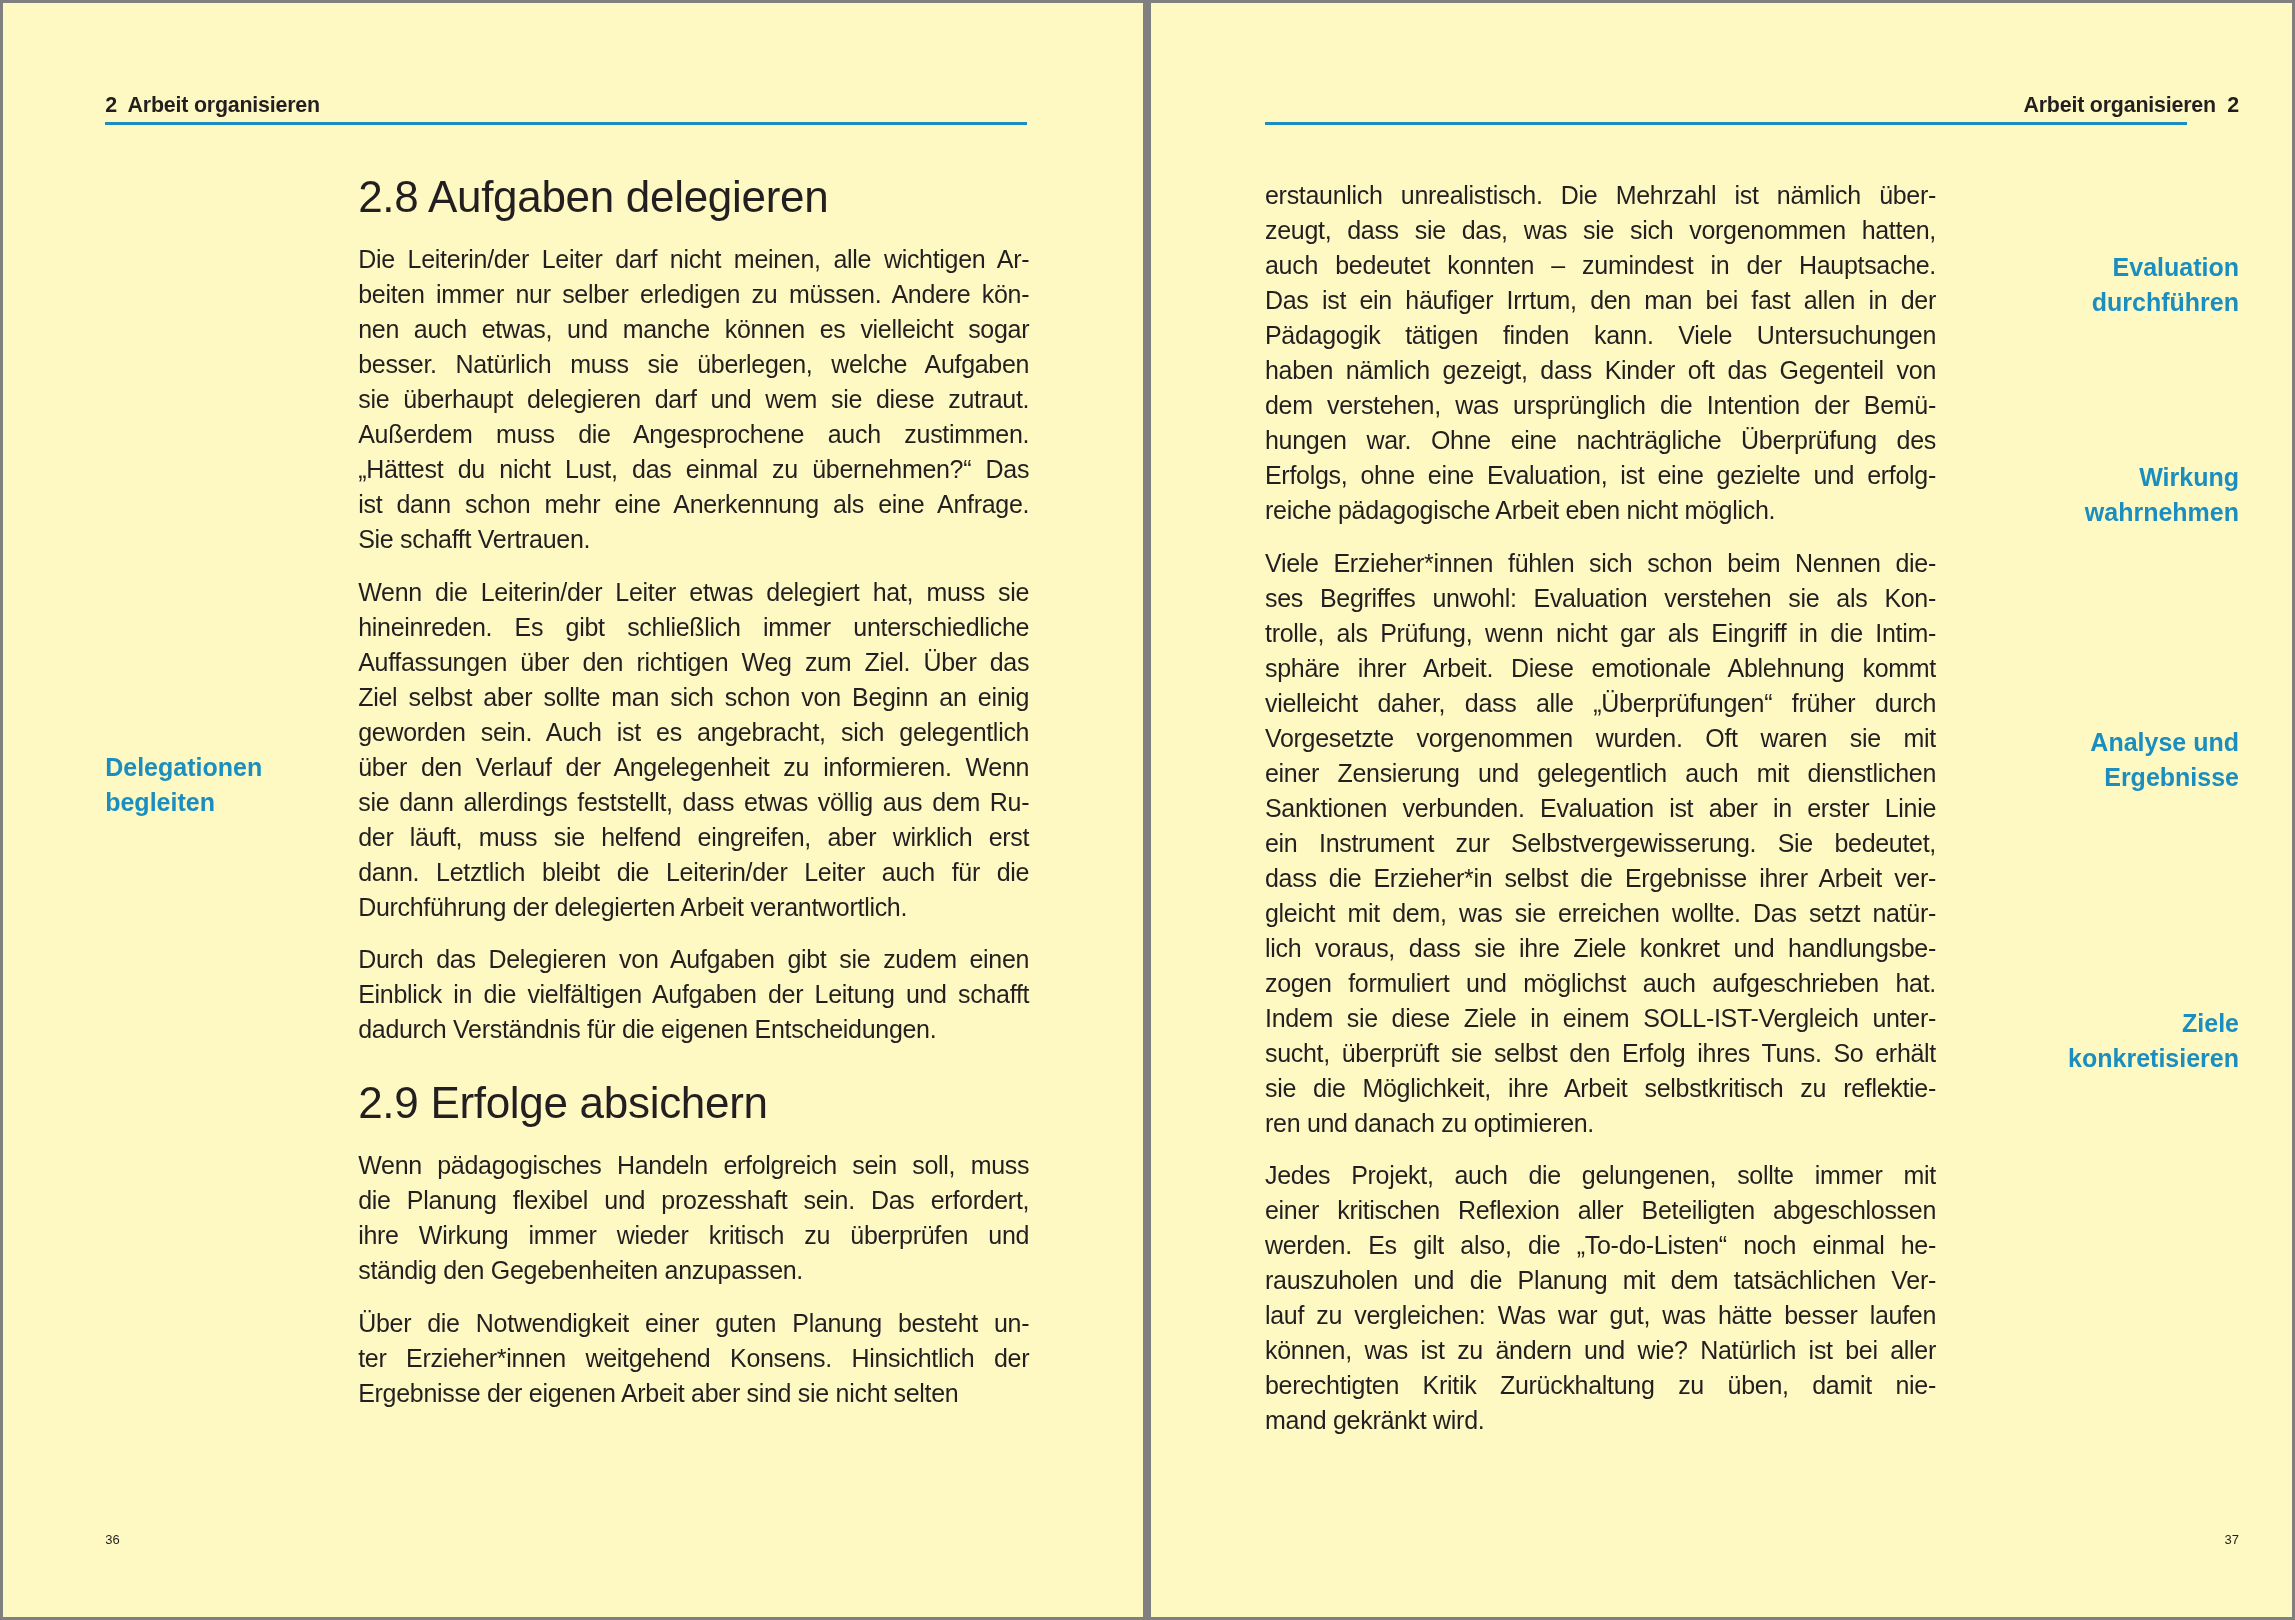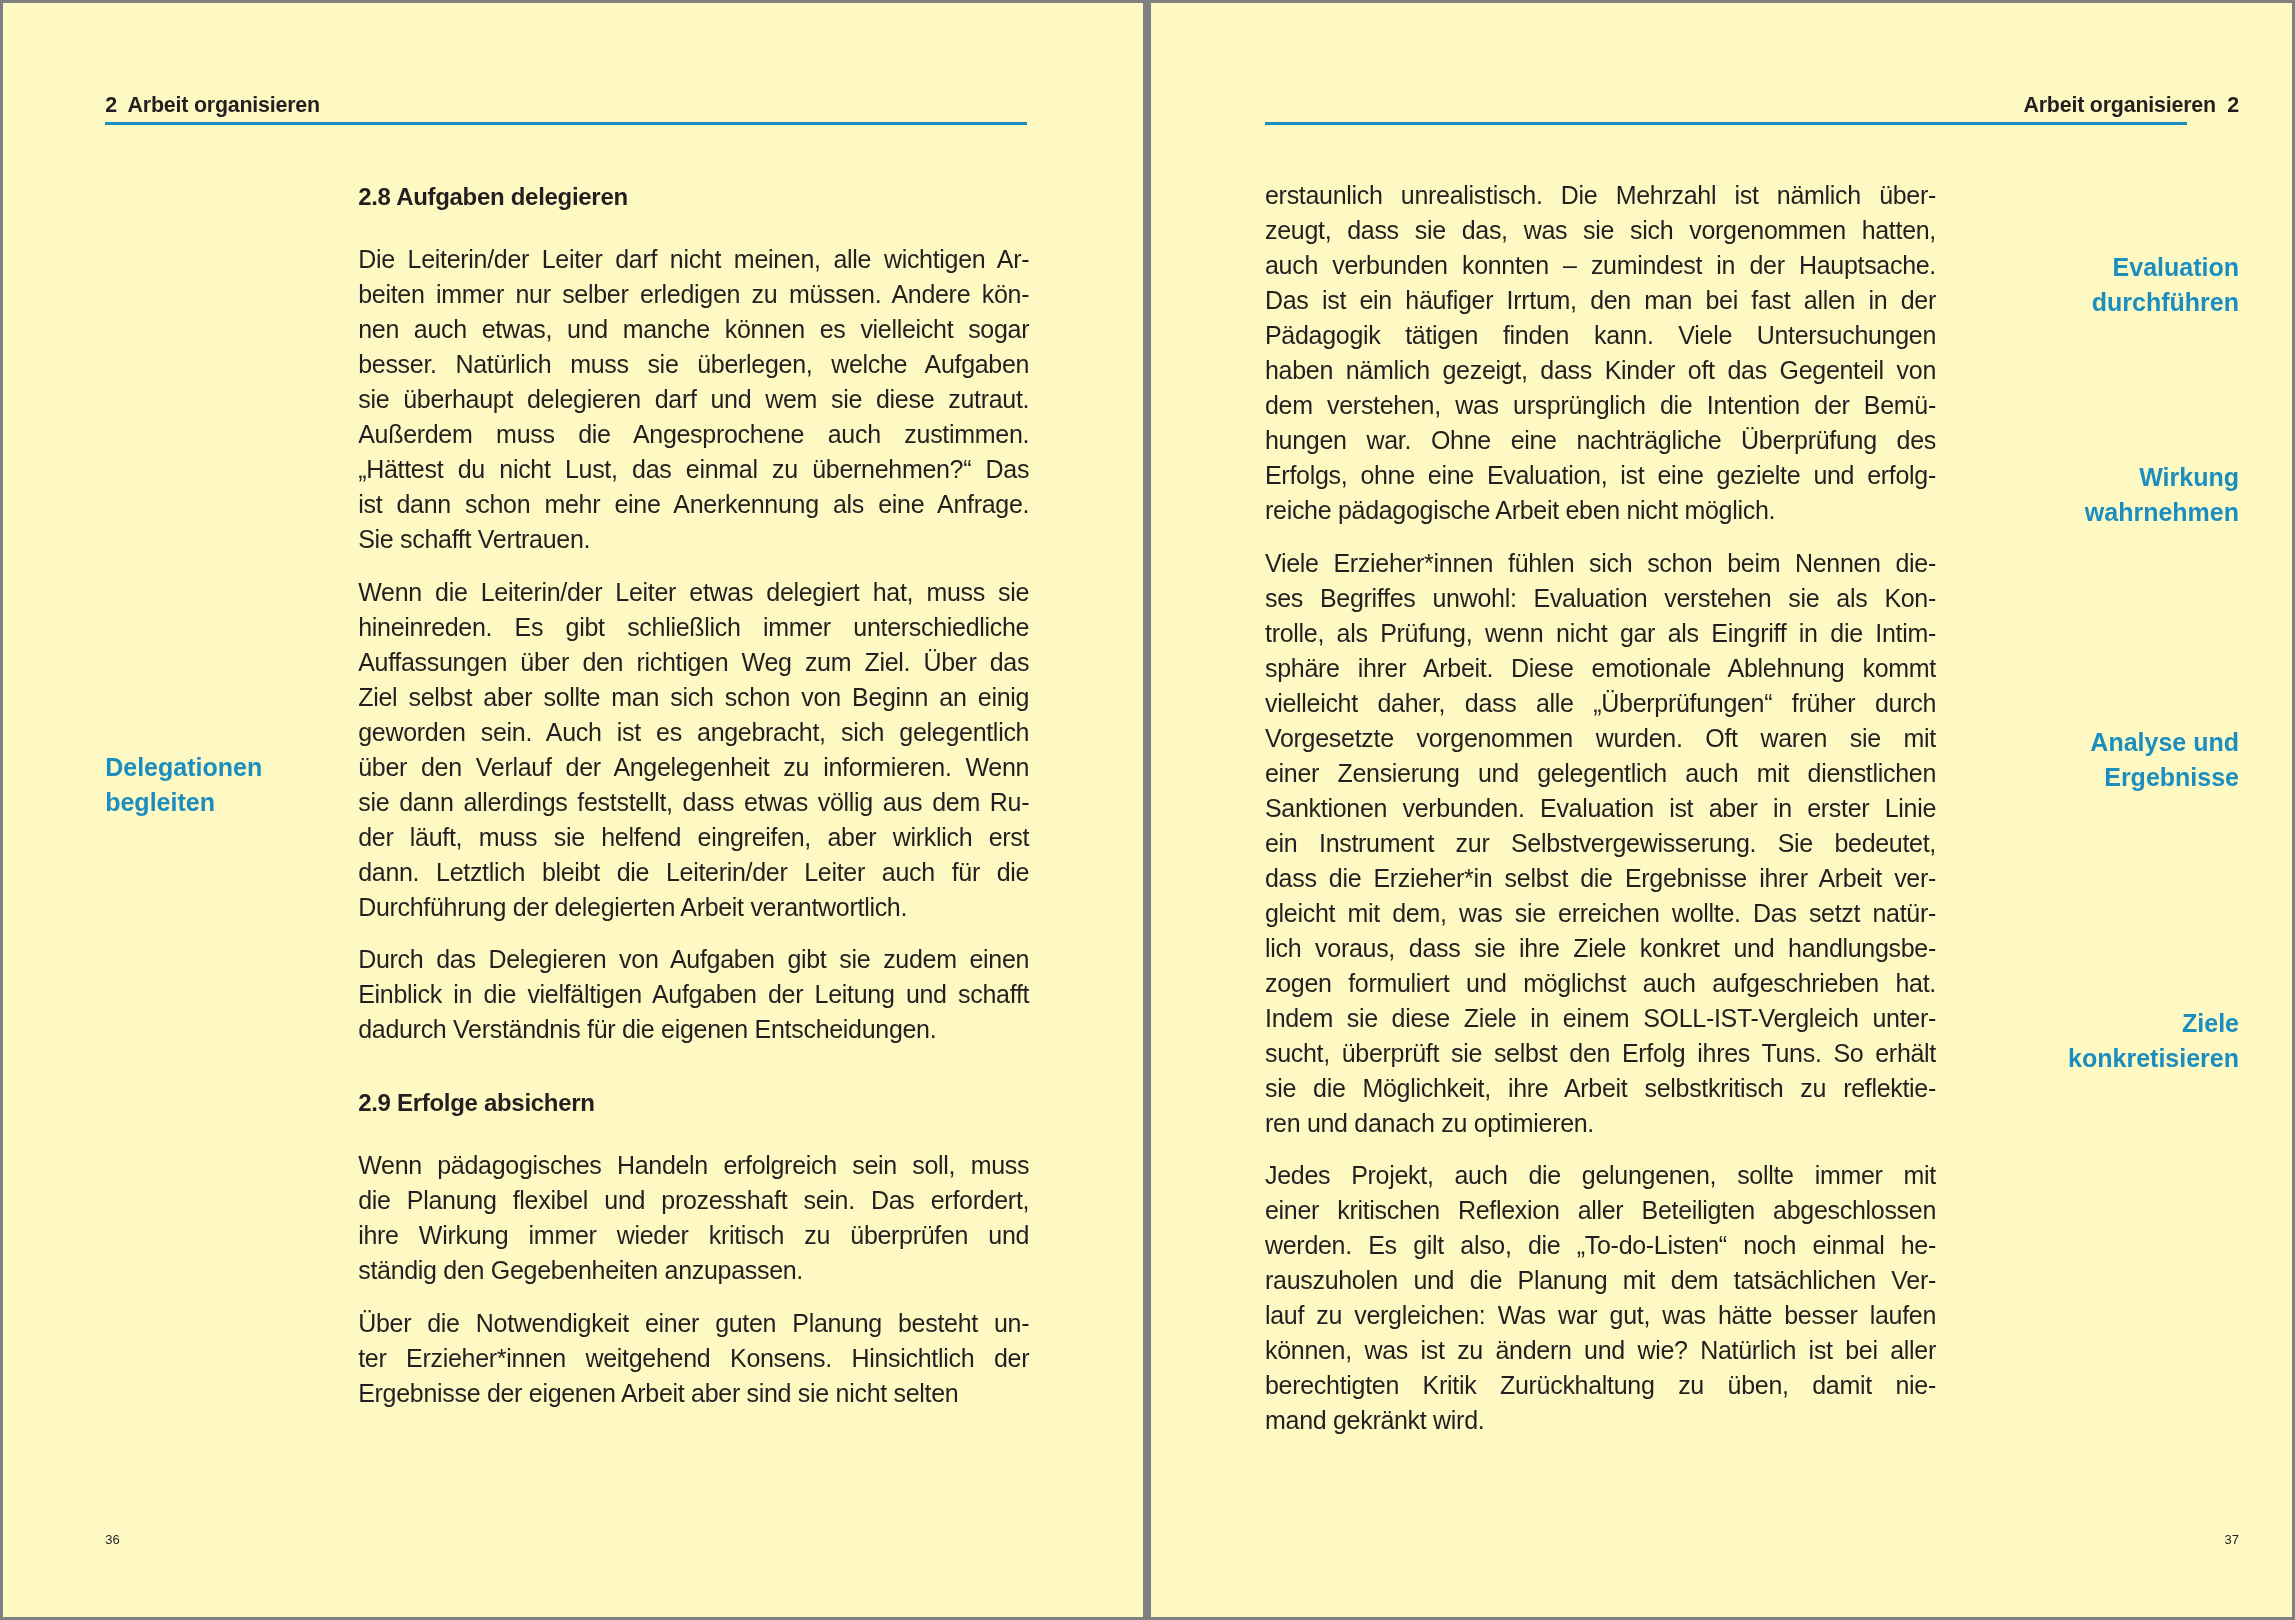--- a/index.html
+++ b/index.html
@@ -13,21 +13,21 @@
   .left .running-head { left:102px; }
   .right .running-head { right:53px; text-align:right; }
   .head-rule { position:absolute; top:119px; height:2.6px; background:#1b8ebf; }
   .left .head-rule { left:102px; width:922px; }
   .right .head-rule { left:114px; width:922px; }
 
   .col { position:absolute; text-align:justify; hyphens:manual; }
   .left .col { left:355px; width:671px; }
   .right .col { left:114px; width:671px; }
 
-  .h2 { font-weight:bold; font-size:24px; letter-spacing:-0.3px; line-height:39px; margin:0; color:#231f20; }
+  .h2 { font-weight:normal; font-size:44px; letter-spacing:-0.3px; line-height:39px; margin:0; color:#231f20; }
   .p { font-size:25px; line-height:35px; margin:0 0 17.5px 0; letter-spacing:-0.3px; }
   .p .ln { display:block; text-align:justify; text-align-last:justify; }
   .p .ln.last { text-align-last:left; }
 
   .margin-label { position:absolute; font-weight:bold; font-size:25px; line-height:35px; color:#1b8ebf; }
   .left .margin-label { left:102px; text-align:left; }
   .right .margin-label { right:53px; text-align:right; }
 
   .folio { position:absolute; top:1529px; font-size:13px; color:#231f20; }
   .left .folio { left:102px; }
@@ -110,21 +110,21 @@
   </div>
   <div class="margin-label" style="top:1003px;">
     <div>Ziele</div>
     <div>konkretisieren</div>
   </div>
 
   <div class="col" style="top:175px;">
     <div class="p">
         <span class="ln">erstaunlich unrealistisch. Die Mehrzahl ist nämlich über-</span>
         <span class="ln">zeugt, dass sie das, was sie sich vorgenommen hatten,</span>
-        <span class="ln">auch verbunden konnten – zumindest in der Hauptsache.</span>
+        <span class="ln">auch bedeutet konnten – zumindest in der Hauptsache.</span>
         <span class="ln">Das ist ein häufiger Irrtum, den man bei fast allen in der</span>
         <span class="ln">Pädagogik tätigen finden kann. Viele Untersuchungen</span>
         <span class="ln">haben nämlich gezeigt, dass Kinder oft das Gegenteil von</span>
         <span class="ln">dem verstehen, was ursprünglich die Intention der Bemü-</span>
         <span class="ln">hungen war. Ohne eine nachträgliche Überprüfung des</span>
         <span class="ln">Erfolgs, ohne eine Evaluation, ist eine gezielte und erfolg-</span>
         <span class="ln last">reiche pädagogische Arbeit eben nicht möglich.</span>
       </div>
     <div class="p">
         <span class="ln">Viele Erzieher*innen fühlen sich schon beim Nennen die-</span>

